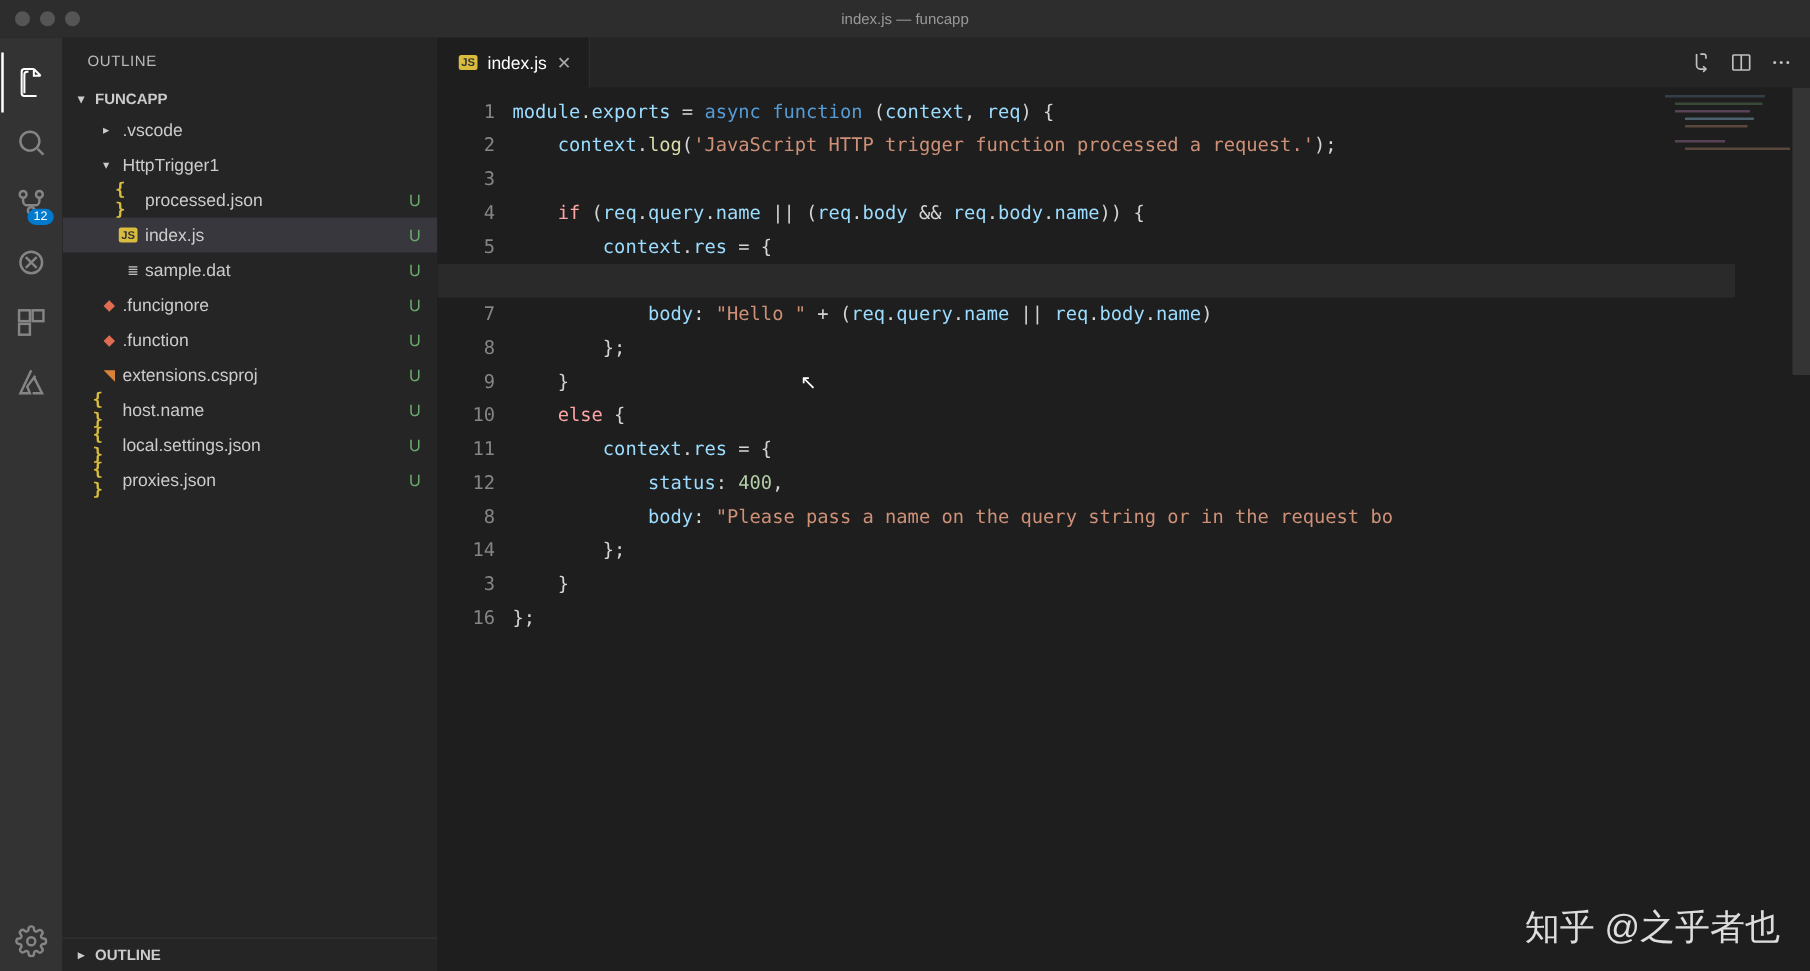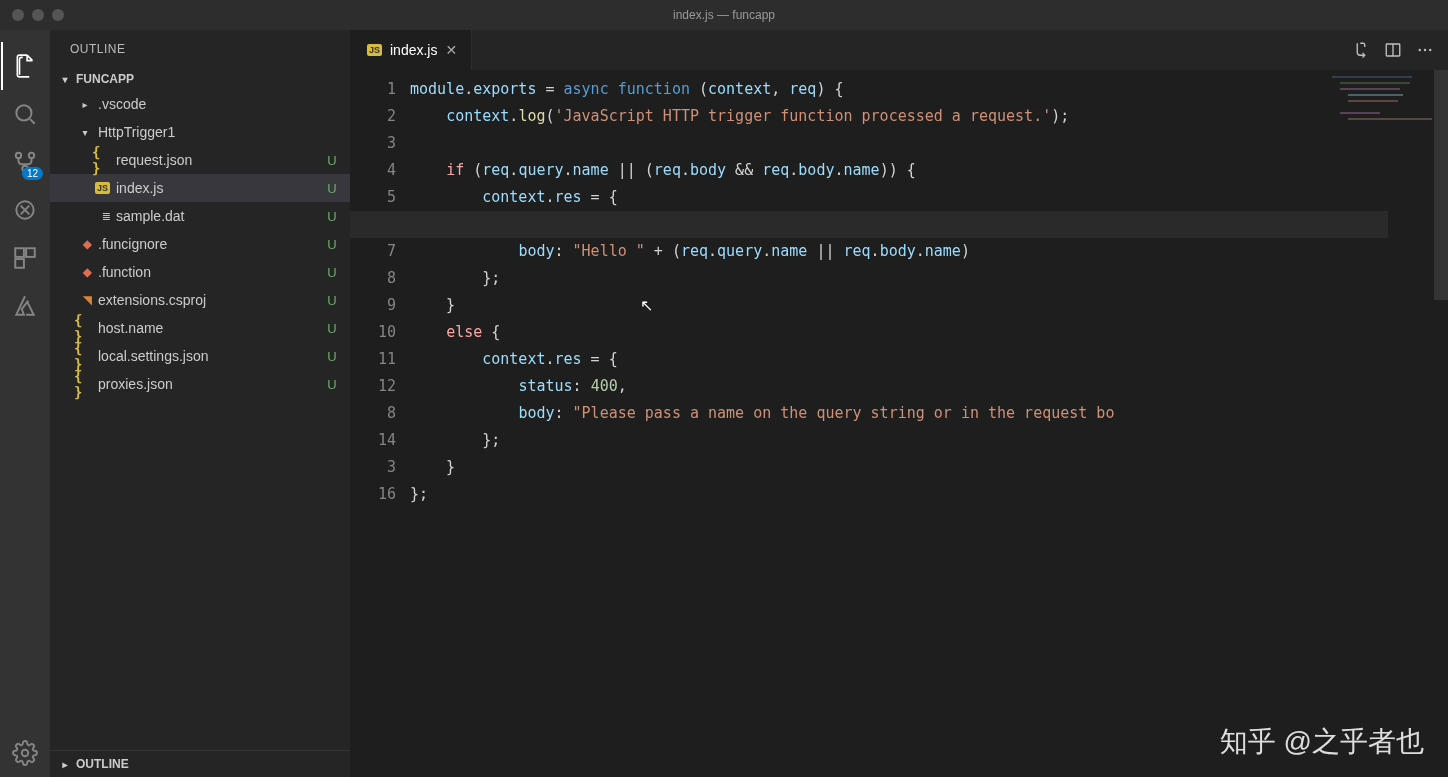--- a/index.html
+++ b/index.html
@@ -362,21 +362,21 @@
           <span class="file-icon">
             <span class="chevron">▾</span>
           </span>
           <span class="file-label">HttpTrigger1</span>
           <span class="git-status"><span class="dot-untracked"></span></span>
         </div>
         <div class="file-item indent2">
           <span class="file-icon">
             <span class="icon-brace">{ }</span>
           </span>
-          <span class="file-label">request.json</span>
+          <span class="file-label">processed.json</span>
           <span class="git-status">U</span>
         </div>
         <div class="file-item indent2 selected">
           <span class="file-icon">
             <span class="icon-js">JS</span>
           </span>
           <span class="file-label">index.js</span>
           <span class="git-status">U</span>
         </div>
         <div class="file-item indent2">

